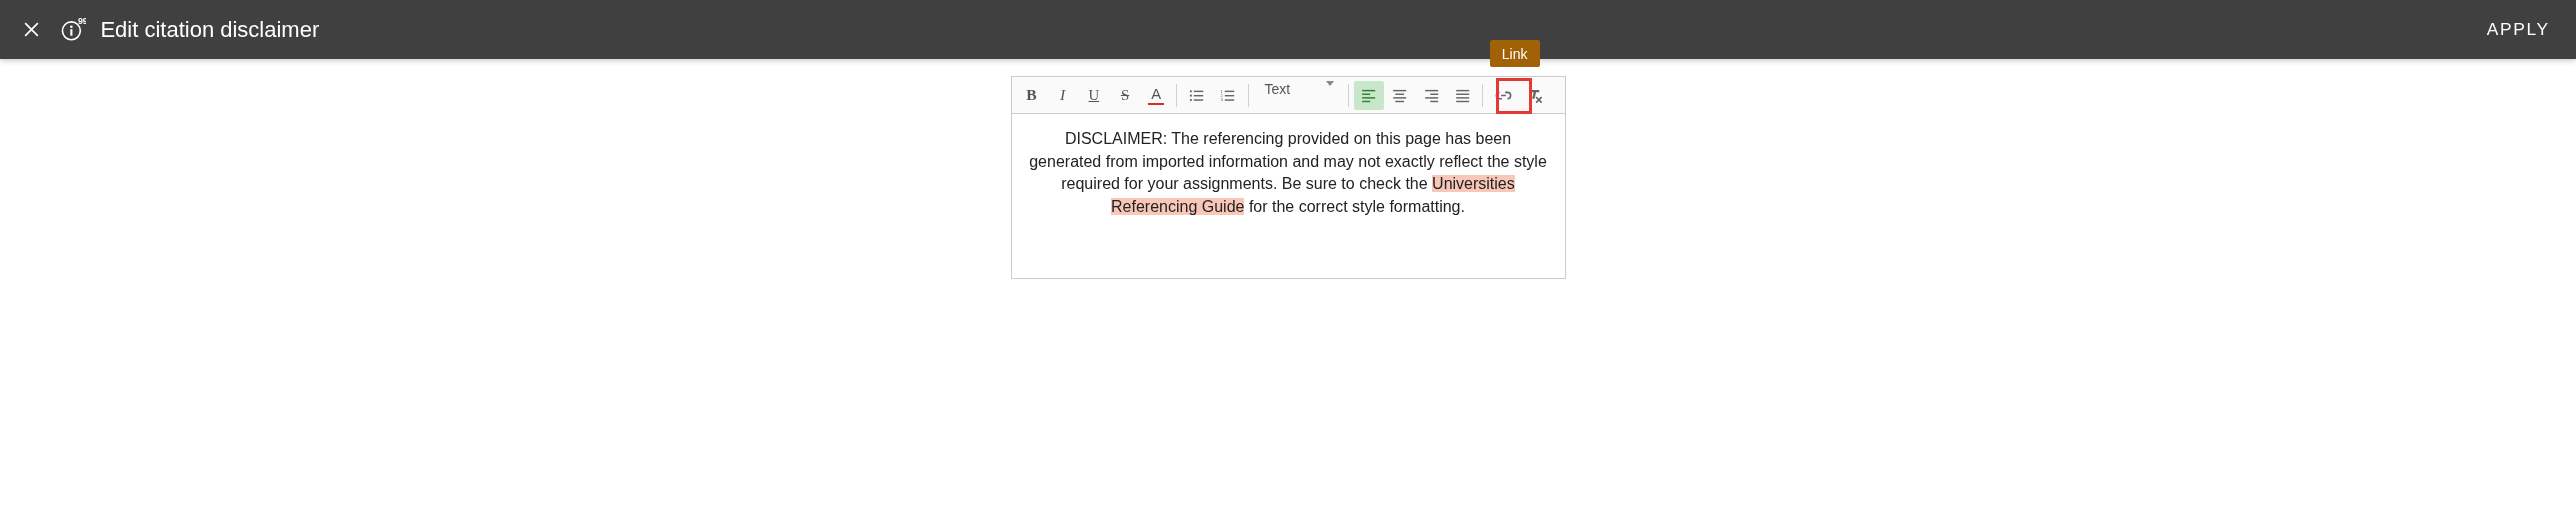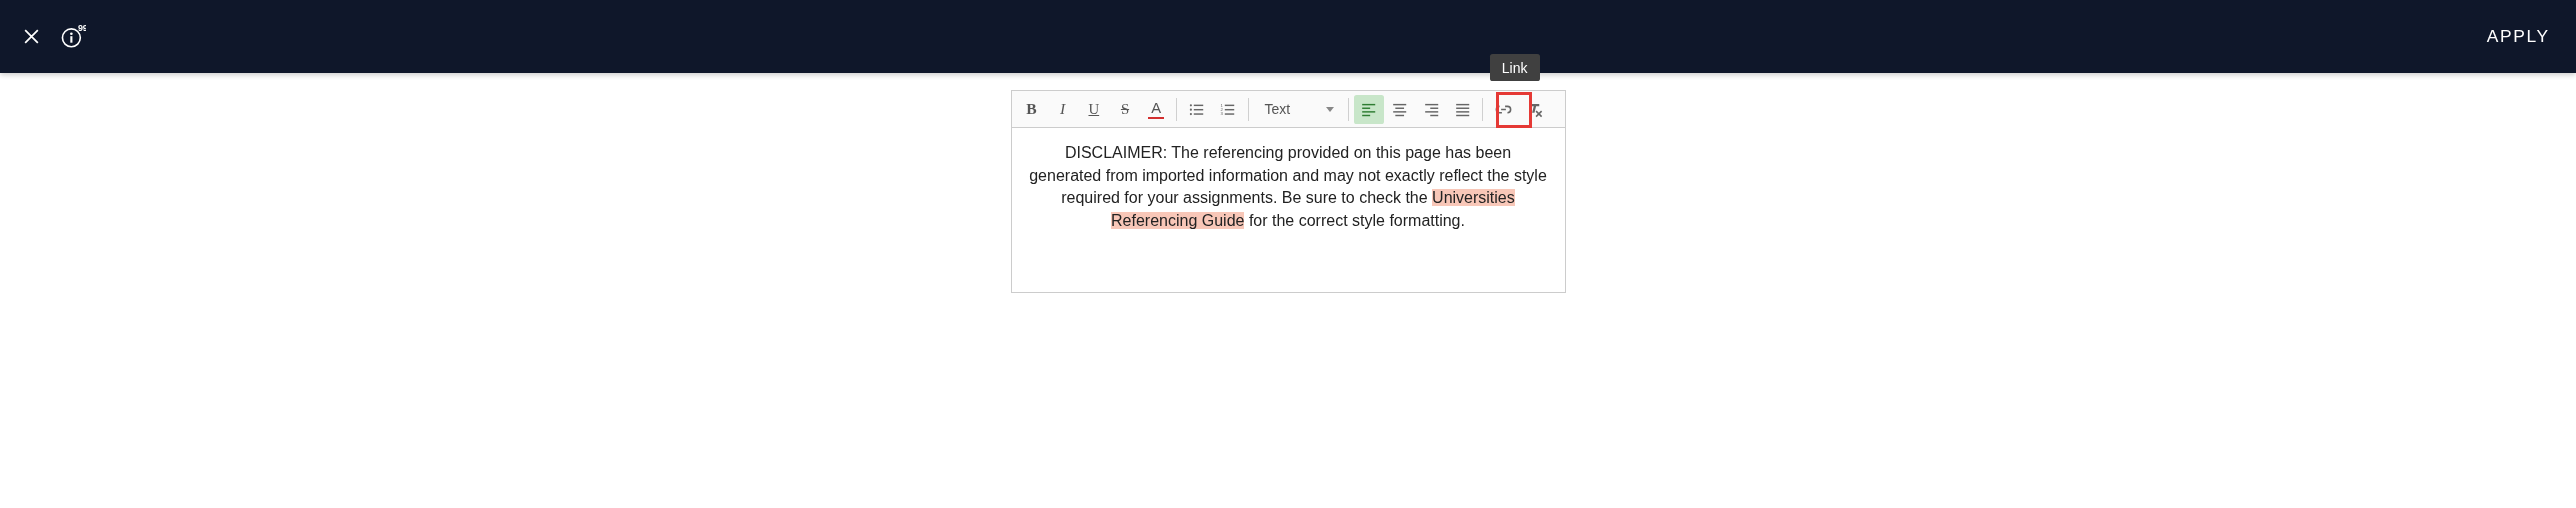--- a/index.html
+++ b/index.html
@@ -1,21 +1,21 @@
 <!DOCTYPE html>
 <html style="font-size:14px"><head>
 <meta charset="utf-8">
 <style>
   * { box-sizing: border-box; margin: 0; padding: 0; }
   html, body { width: 100%; height: 100%; font-family: Arial, Helvetica, sans-serif; }
   body { background: #ffffff; }
 
   .header {
-    background: #0f172a;
-    height: 73px;
+    background: #404040;
+    height: 59px;
     display: flex;
     align-items: center;
     padding: 0 17.4px;
     color: #fff;
     position: relative;
     box-shadow: 0 1.7px 5.2px rgba(0,0,0,0.2);
   }
   .header .close-btn {
     width: 28px; height: 28px;
     display: flex; align-items: center; justify-content: center;
@@ -70,21 +70,20 @@
     background: #c8e6c9;
     color: #2e7d32;
   }
   .divider {
     width: 0.9px; height: 22.6px;
     background: #d0d0d0;
     margin: 0 3.5px;
   }
   .text-select {
     display: flex;
-    align-items: center;
     padding: 0 8.7px 0 10.4px;
     height: 29.5px;
     cursor: pointer;
     color: #555;
     font-size: 14px;
     gap: 36px;
   }
   .dropdown-caret {
     width: 0; height: 0;
     border-left: 4.3px solid transparent;
@@ -97,21 +96,21 @@
     border: 3.5px solid #e53935;
     width: 36px;
     height: 36px;
     right: 33px;
     top: 0.9px;
     pointer-events: none;
   }
 
   .tooltip {
     position: absolute;
-    background: #404040;
+    background: #a16207;
     color: #fff;
     font-size: 14px;
     padding: 5.2px 12px;
     border-radius: 2.6px;
     top: -36px;
     right: 26px;
     pointer-events: none;
   }
 
   .content {
@@ -154,20 +153,21 @@
       </svg>
   </div>
   <div class="info-btn">
     <svg width="26" height="26" viewBox="0 0 32 32">
       <circle cx="14" cy="17" r="11" fill="none" stroke="#fff" stroke-width="2"></circle>
       <circle cx="14" cy="12" r="1.6" fill="#fff"></circle>
       <rect x="12.7" y="15" width="2.6" height="8" fill="#fff"></rect>
       <text x="22" y="9" font-size="11" fill="#fff" font-weight="bold">99</text>
     </svg>
   </div>
+  <div class="title">Edit citation disclaimer</div>
   <div class="apply-btn">APPLY</div>
 </div>
 
 <div class="editor-wrap">
 
   <div class="tooltip">Link</div>
 
   <div class="toolbar">
     <div class="tbtn">
         <span class="glyph-bold">B</span>

